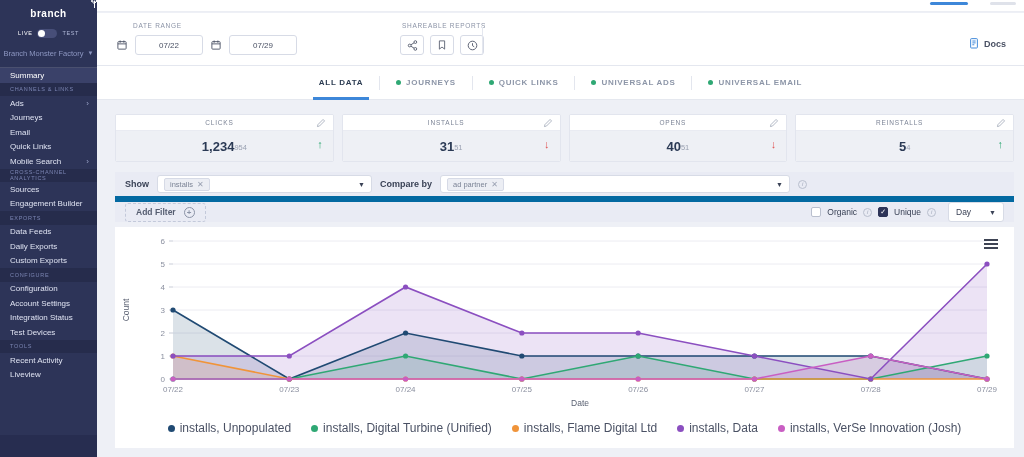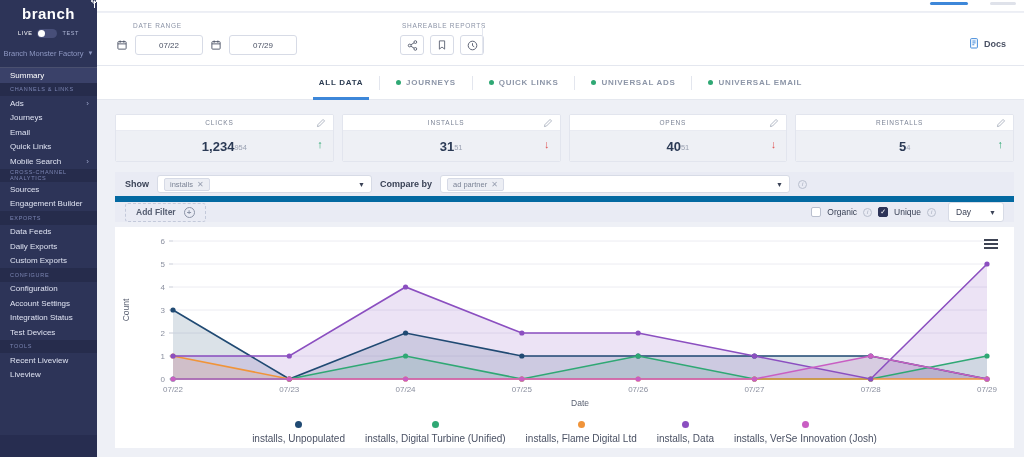--- a/index.html
+++ b/index.html
@@ -1,21 +1,21 @@
 <!DOCTYPE html>
 <html><head>
 <meta charset="utf-8">
 <style>
   * { margin:0; padding:0; box-sizing:border-box; }
   html,body { width:1024px; height:457px; overflow:hidden; font-family:"Liberation Sans", sans-serif; background:#eef0f6; }
 
   
   .sidebar { position:absolute; left:0; top:0; width:97px; height:457px; background:#2d3458; color:#e4e7f4; z-index:5; }
   .logo-row { height:22px; display:flex; align-items:center; justify-content:center; padding-top:4px; }
-  .logo-text { color:#fff; font-size:15px; font-weight:bold; letter-spacing:0.5px; position:relative; }
+  .logo-text { color:#fff; font-size:10px; font-weight:bold; letter-spacing:0.5px; position:relative; }
   .logo-glyph { position:absolute; right:-2px; top:-5px; }
   .env-row { display:flex; align-items:center; justify-content:center; gap:5px; height:16px; margin-top:3px; }
   .env-label { font-size:5.5px; letter-spacing:0.6px; color:#aeb6d6; }
   .env-label.live { color:#fff; }
   .toggle-pill { width:20px; height:9px; border-radius:5px; background:#474e78; position:relative; }
   .toggle-knob { position:absolute; left:1px; top:1px; width:7px; height:7px; border-radius:50%; background:#fff; }
   .org-row { display:flex; align-items:center; justify-content:center; gap:4px; height:18px; margin-top:3px; color:#8d97c2; font-size:7.5px; }
   .org-caret { font-size:6px; color:#8d97c2; }
   .side-divider { height:1px; background:rgba(255,255,255,0.14); margin:5px 0 0 0; }
   .side-item { height:14.5px; display:flex; align-items:center; padding:0 8px 0 10px; font-size:8px; color:#dfe3f2; cursor:pointer; }
@@ -83,21 +83,21 @@
   .chk { width:10px; height:10px; border:1px solid #b9bfce; border-radius:2px; background:#fff; display:inline-flex; align-items:center; justify-content:center; cursor:pointer; }
   .chk.checked { background:#2d3458; border-color:#2d3458; color:#fff; font-size:7px; }
   .chk-label { font-size:8.5px; color:#3a4256; }
   .day-select { width:56px; height:20px; background:#fff; border:1px solid #d7dbe6; border-radius:3px; display:flex; align-items:center; padding:0 7px; font-size:8.5px; color:#3a4256; margin-left:6px; }
 
   
   .chart-panel { position:absolute; left:18px; top:227px; width:899px; height:221px; background:#ffffff; }
   .chart-menu { position:absolute; right:16px; top:12px; width:14px; cursor:pointer; }
   .chart-menu div { height:2px; background:#3e4454; margin-bottom:2px; }
   .legend-row { position:absolute; left:0; right:0; top:194px; display:flex; justify-content:center; gap:20px; }
-  .legend-item { display:flex; align-items:center; gap:5px; font-size:10px; color:#4a5164;flex-direction:column; }
+  .legend-item { display:flex; align-items:center; gap:5px; font-size:12px; color:#4a5164; }
   .legend-dot { width:7px; height:7px; border-radius:50%; }
 
   svg text { font-family:"Liberation Sans", sans-serif; }
 </style>
 </head>
 <body>
 
 <div class="sidebar">
   <div class="logo-row">
     <span class="logo-text">branch</span>
@@ -173,21 +173,21 @@
         <span class="grow">Account Settings</span>
       </div>
       <div class="side-item">
         <span class="grow">Integration Status</span>
       </div>
       <div class="side-item">
         <span class="grow">Test Devices</span>
       </div>
       <div class="side-section-header">TOOLS</div>
       <div class="side-item">
-        <span class="grow">Recent Liveview</span>
+        <span class="grow">Recent Activity</span>
       </div>
       <div class="side-item">
         <span class="grow">Liveview</span>
       </div>
     </nav>
   <div class="side-bottom"></div>
 </div>
 
 <div class="main">
 

